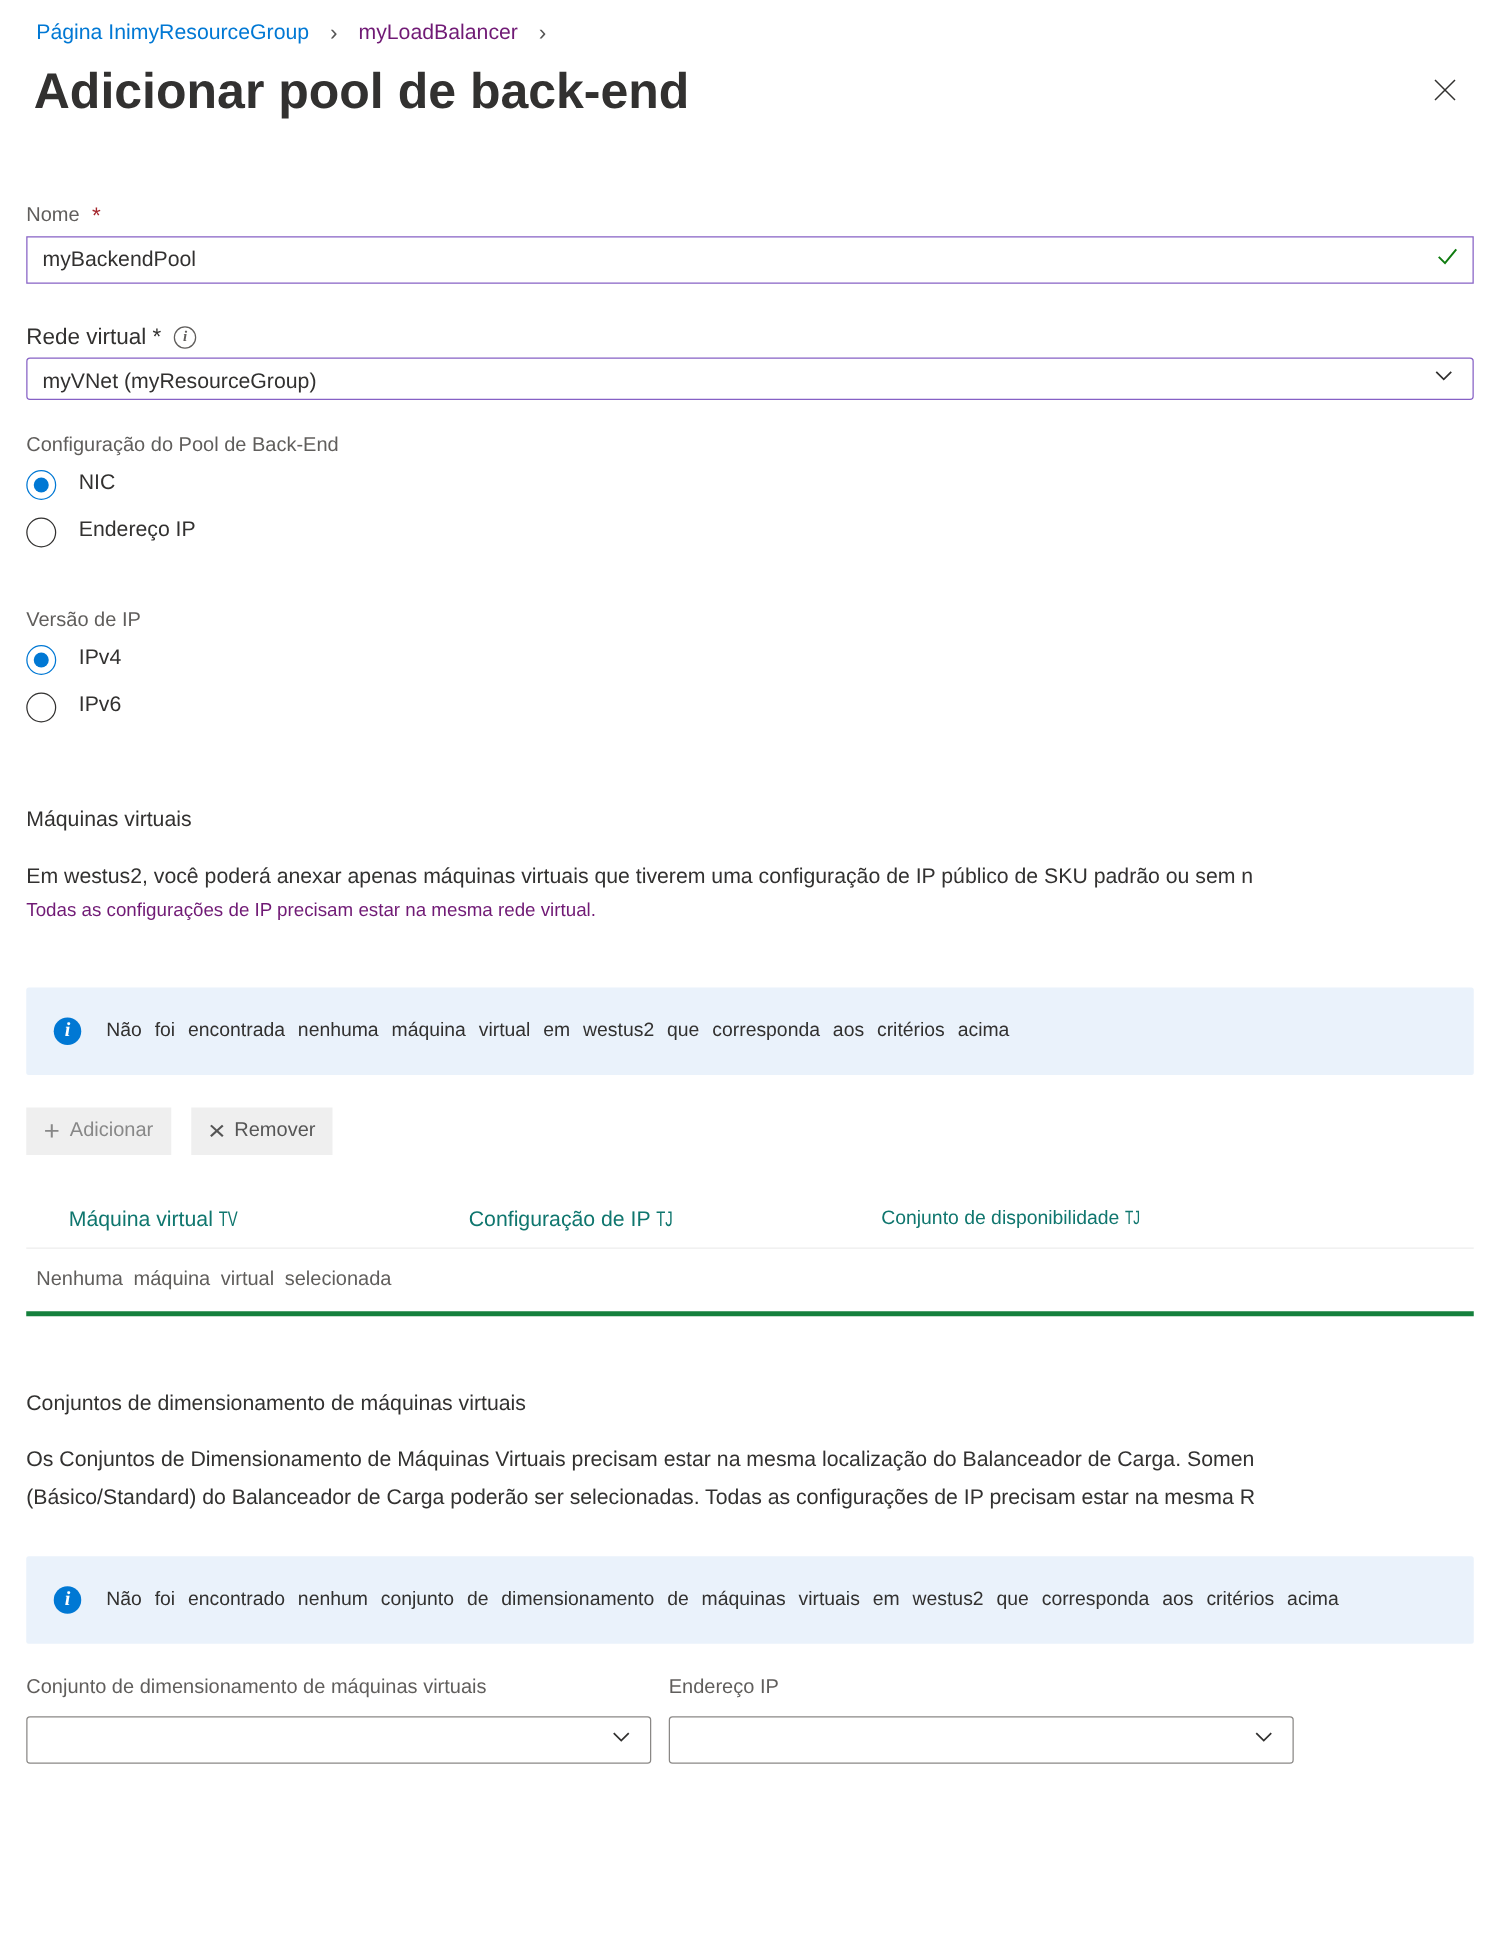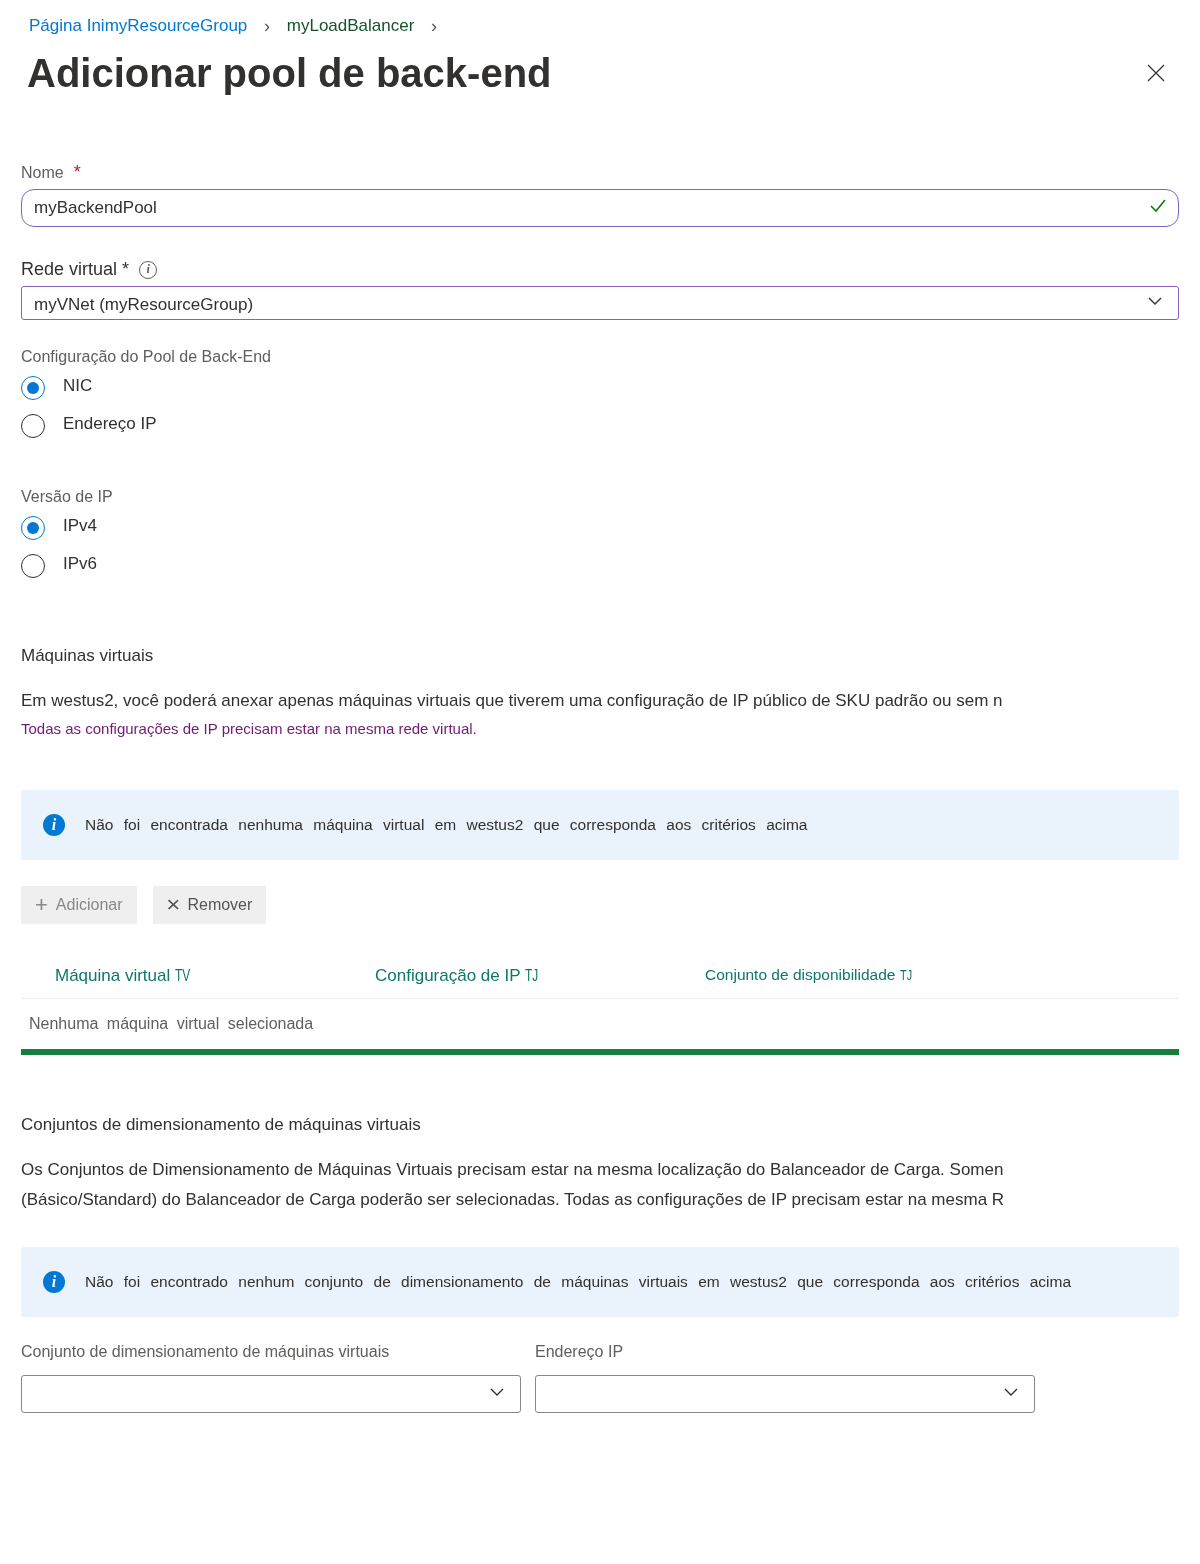--- a/index.html
+++ b/index.html
@@ -1,31 +1,31 @@
 <!DOCTYPE html>
 <html><head>
 <meta charset="utf-8">
 <style>
   *{box-sizing:border-box;margin:0;padding:0;font-family:"Segoe UI",Arial,sans-serif}
   body{background:#fff;width:1200px;height:1564px;overflow:hidden;position:relative}
   .root{padding:0 21px 24px 21px}
   .breadcrumb{padding:14px 0 0 8px;font-size:17px;line-height:22px}
-  .bc-item{color:#14532d;text-decoration:none;cursor:pointer}
+  .bc-item{color:#701a75;text-decoration:none;cursor:pointer}
   .bc-item-first{color:#0078d4}
   .chev{color:#555;padding:0 12px;font-size:18px;position:relative;top:1px}
   .hdr-row{display:flex;align-items:center;justify-content:space-between;padding:14px 6px 0 6px}
   .page-title{font-size:40px;font-weight:600;color:#323130}
   .close-x{font-size:24px;font-weight:400;color:#323130;cursor:pointer;padding:6px 8px}
   
   .form{padding-top:66px}
   .lbl{font-size:16px;color:#605e5c;display:flex;align-items:center;gap:10px;margin-bottom:6px}
   .req{color:#a4262c;font-size:18px}
   .info{display:inline-flex;width:18px;height:18px;border:1px solid #605e5c;border-radius:50%;align-items:center;justify-content:center;font-size:12px;font-weight:700;color:#605e5c;font-family:"Times New Roman",serif;font-style:italic}
   .inp-wrap{position:relative;margin-bottom:32px}
-  .inp{width:100%;height:38px;border:1px solid #8661c5;border-radius:13px;padding:0 40px 0 12px;font-size:17px;color:#323130;outline:none}
+  .inp{width:100%;height:38px;border:1px solid #8661c5;border-radius:0;padding:0 40px 0 12px;font-size:17px;color:#323130;outline:none}
   .check{position:absolute;right:12px;top:50%;transform:translateY(-50%)}
   .sel-wrap{position:relative;margin-bottom:28px}
   .sel{width:100%;height:34px;border:1px solid #8661c5;border-radius:3px;padding:0 44px 0 12px;font-size:17px;color:#323130;background:#fff;line-height:36px;cursor:pointer}
   .chev-d{position:absolute;right:16px;top:50%;transform:translateY(-50%)}
   .grp-lbl{font-size:16px;color:#605e5c;margin-bottom:10px}
   .radio-row{display:flex;gap:18px;margin-bottom:14px;cursor:pointer}
   .radio{width:24px;height:24px;border:1px solid #323130;border-radius:50%;display:flex;align-items:center;justify-content:center}
   .radio.sel-r{border-color:#0078d4}
   .radio.sel-r .dot{width:12px;height:12px;border-radius:50%;background:#0078d4}
   .radio-txt{font-size:17px;color:#323130}
@@ -39,21 +39,21 @@
   .notice-txt{font-size:15.5px;color:#323130;word-spacing:6px}
   .tool-row{display:flex;gap:16px;margin-bottom:36px}
   .tool-btn{height:38px;padding:0 14px;background:#efefef;border:none;display:flex;align-items:center;gap:8px;font-size:16px;color:#888;cursor:default}
   .tool-btn.rem{color:#555}
   .tool-btn .pi{font-size:22px;font-weight:300;line-height:1}
   .tool-btn .xi{font-size:22px;font-weight:300;line-height:1;transform:scaleX(1.1)}
   .tbl-head{display:flex;padding:6px 0 12px 34px;border-bottom:1px solid #ededed}
   .th{font-size:17px;color:#0f766e}
   .th1{width:320px}.th2{width:330px}.th3{}
   .th-s{display:inline-block;transform:scaleX(.7);transform-origin:left}
-  .tbl-empty{padding:16px 8px;font-size:16px;color:#605e5c;border-bottom:6px solid #15803d;word-spacing:4px}
+  .tbl-empty{padding:16px 8px;font-size:16px;color:#605e5c;border-bottom:4px solid #15803d;word-spacing:4px}
   .vmss-cols{display:flex;gap:14px;margin-top:16px}
   .vmss-col{flex:0 0 500px}
   .col-lbl{font-size:16px;color:#605e5c;margin-bottom:14px}
   .col-sel{position:relative}
   .col-field{width:100%;height:38px;border:1px solid #8a8886;border-radius:3px;background:#fff;cursor:pointer}
 </style>
 </head>
 <body>
 
 <div class="root">

